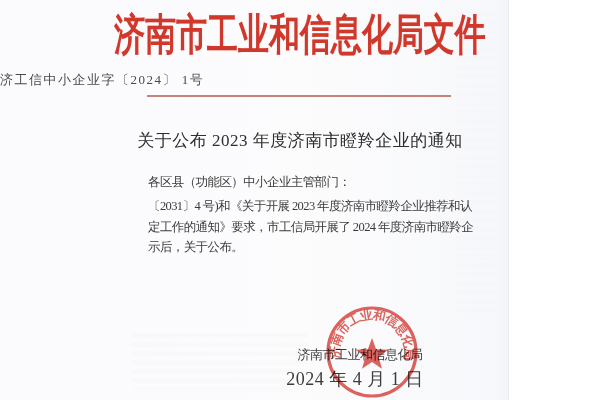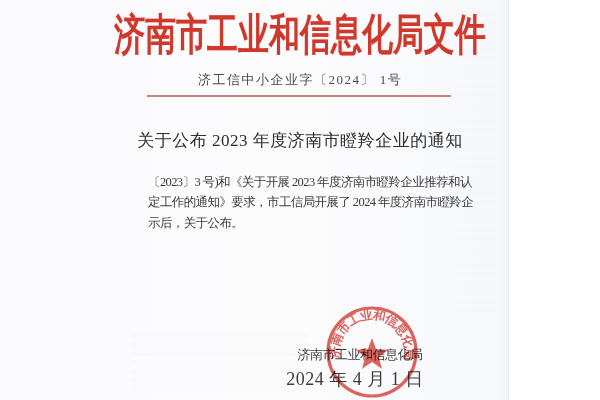--- a/index.html
+++ b/index.html
@@ -29,21 +29,21 @@
   .smudge.b{left:455px;top:12px;width:42px;height:300px;opacity:0.025;}
 
   .doc-header{
     position:absolute;left:0;top:6px;width:600px;text-align:center;
     font-size:43px;font-weight:bold;color:#d0382c;
     transform:scaleX(0.72);transform-origin:50% 0;
     white-space:nowrap;letter-spacing:0px;
     text-shadow:0 0 1px rgba(208,56,44,0.35);
   }
   .doc-number{
-    position:absolute;left:0;top:71px;width:600px;text-align:center;
+    position:absolute;left:0;top:71px;width:600px;
     font-size:13px;color:#4a4a4a;letter-spacing:1.5px;white-space:nowrap;
   }
   .red-rule{
     position:absolute;left:147px;top:95px;width:304px;height:2px;
     background:#c4837b;
   }
   .doc-title{
     position:absolute;left:0;top:129px;width:600px;text-align:center;
     font-size:17px;font-weight:normal;color:#2e2e2e;letter-spacing:0.5px;white-space:nowrap;
   }
@@ -79,21 +79,22 @@
 
   <div class="doc-header">济南市工业和信息化局文件</div>
 
   <div class="doc-number">济工信中小企业字〔2024〕 1号</div>
 
   <div class="red-rule"></div>
 
   <div class="doc-title">关于公布 2023 年度济南市瞪羚企业的通知</div>
 
   <div class="body-block">
-    <div class="line">〔2023〕3 号)和《关于开展 2023 年度济南市瞪羚企业推荐和认</div>
+    <div class="line salutation">各区县（功能区）中小企业主管部门：</div>
+    <div class="line">〔2031〕4 号)和《关于开展 2023 年度济南市瞪羚企业推荐和认</div>
     <div class="line">定工作的通知》要求，市工信局开展了 2024 年度济南市瞪羚企</div>
     <div class="line">示后，关于公布。</div>
   </div>
 
   <div class="signature-org">济南市工业和信息化局</div>
   <div class="signature-date">2024 年 4 月 1 日</div>
 
   <div class="seal">
     <svg width="100" height="100" viewBox="0 0 100 100">
       <circle cx="50" cy="50" r="44" fill="none" stroke="#d9423a" stroke-width="3.2"></circle>

